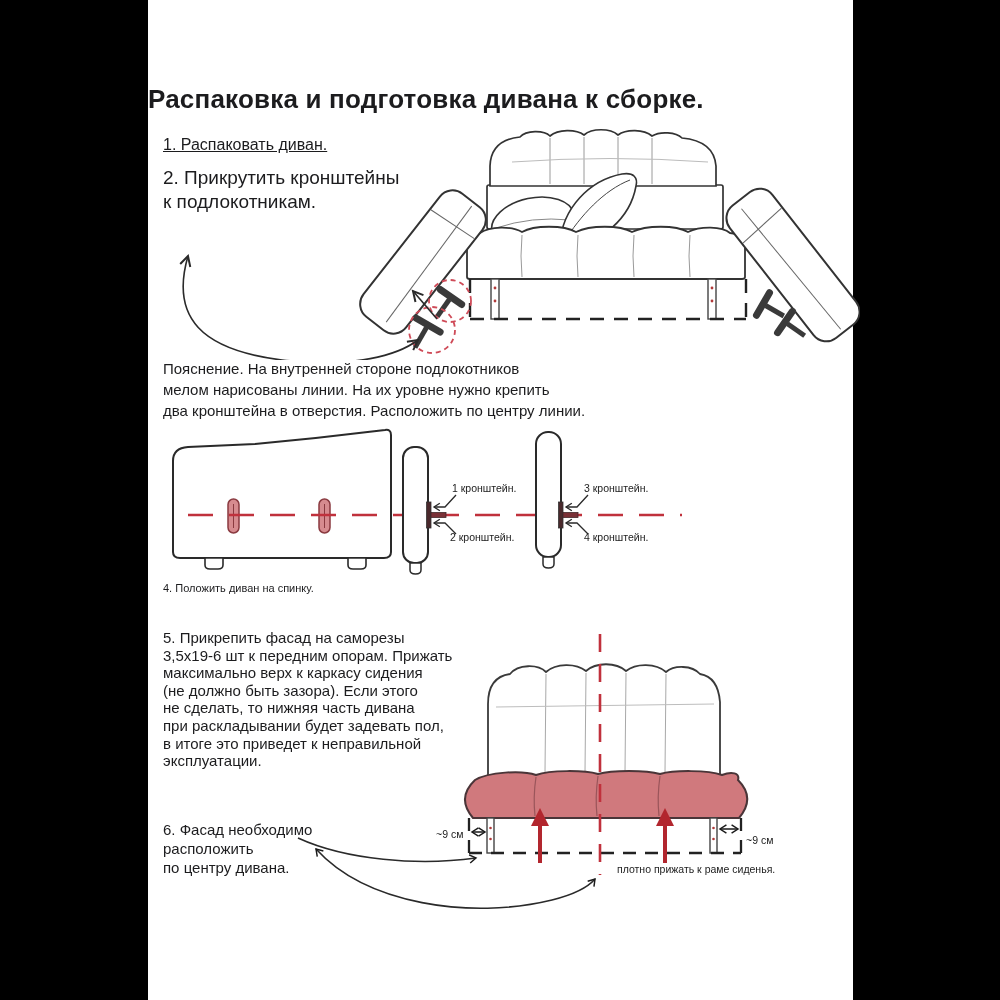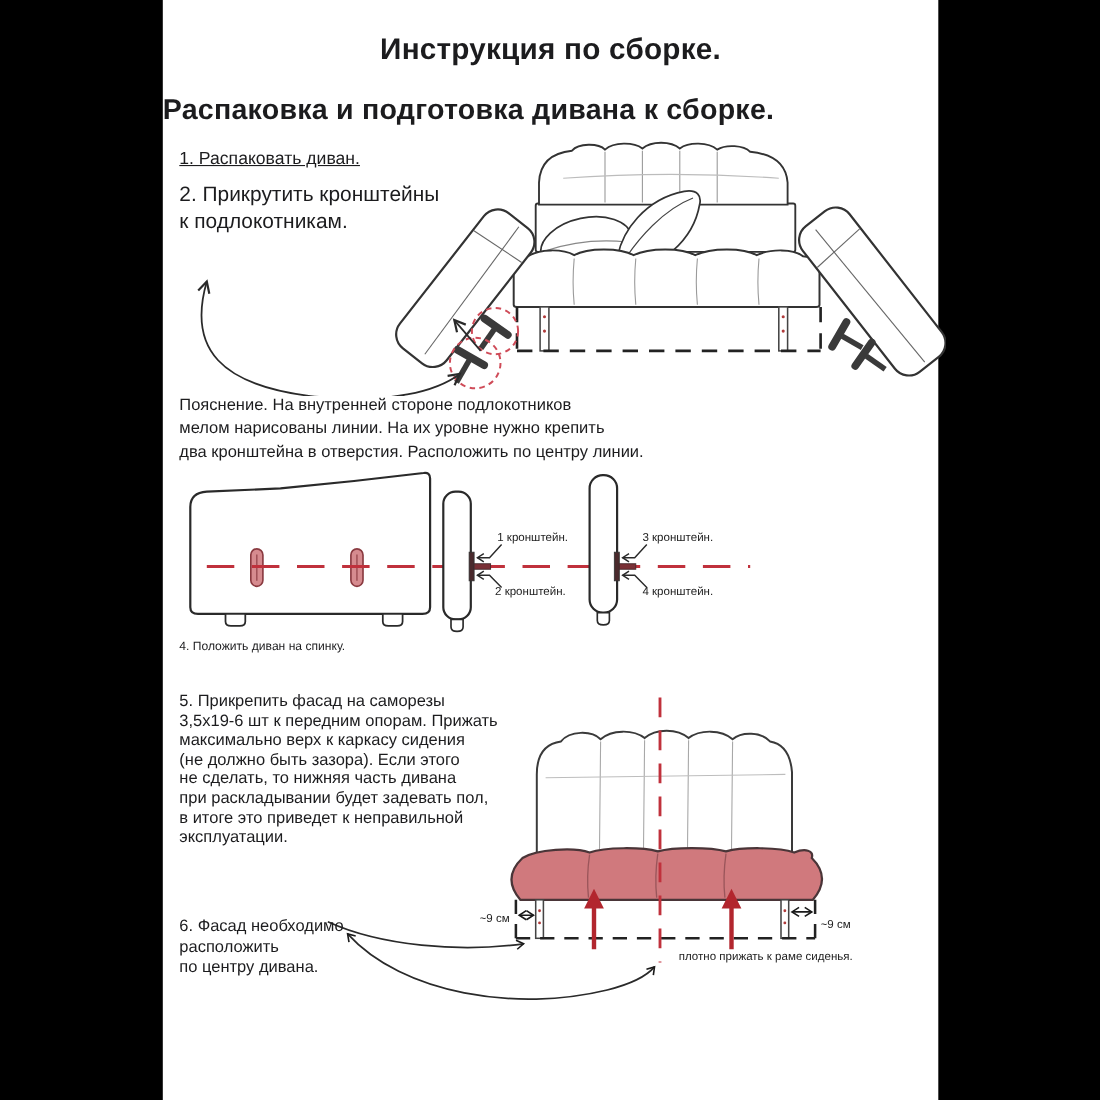--- a/index.html
+++ b/index.html
@@ -8,31 +8,30 @@
   .page{position:absolute;left:148px;top:0;width:705px;height:1000px;background:#ffffff;}
   .abs{position:absolute;}
   .pre{white-space:pre-line;}
   .title{left:0;top:30px;width:100%;text-align:center;font-size:27px;font-weight:700;letter-spacing:.2px;}
   .subtitle{left:0;top:84px;width:100%;text-align:left;font-size:26px;font-weight:700;letter-spacing:.2px;}
   .step1{left:15px;top:136px;font-size:16px;text-decoration:underline;}
   .step2{left:15px;top:166px;font-size:19px;line-height:24px;}
   .note{left:15px;top:358px;font-size:15px;line-height:21px;}
   .step4{left:15px;top:582px;font-size:11px;}
   .step5{left:15px;top:629px;font-size:15px;line-height:17.6px;}
-  .step6{left:15px;top:820px;font-size:15px;line-height:19px;margin-top:12px;}
+  .step6{left:15px;top:820px;font-size:15px;line-height:19px;}
   .tools{left:15px;top:936px;font-size:17.5px;}
   svg text{font-family:"Liberation Sans",sans-serif;fill:#222;}
 </style>
 </head>
 <body>
 
 <div class="canvas">
   <div class="page">
 
-    <div class="abs title">Инструкция по сборке.</div>
     <div class="abs subtitle">Распаковка и подготовка дивана к сборке.</div>
 
     <div class="abs step1">1. Распаковать диван.</div>
     <div class="abs step2 pre">2. Прикрутить кронштейны
 к подлокотникам.</div>
 
     <svg class="abs" style="left:12px;top:128px" width="700" height="232" viewBox="0 0 700 232">
       <defs>
         <marker id="ah1" viewBox="0 0 12 12" refX="10" refY="6" markerWidth="14" markerHeight="14" orient="auto-start-reverse" markerUnits="userSpaceOnUse">
           <path d="M1.5,1.5 L10,6 L1.5,10.5" fill="none" stroke="#2a2a2a" stroke-width="1.7"></path>

